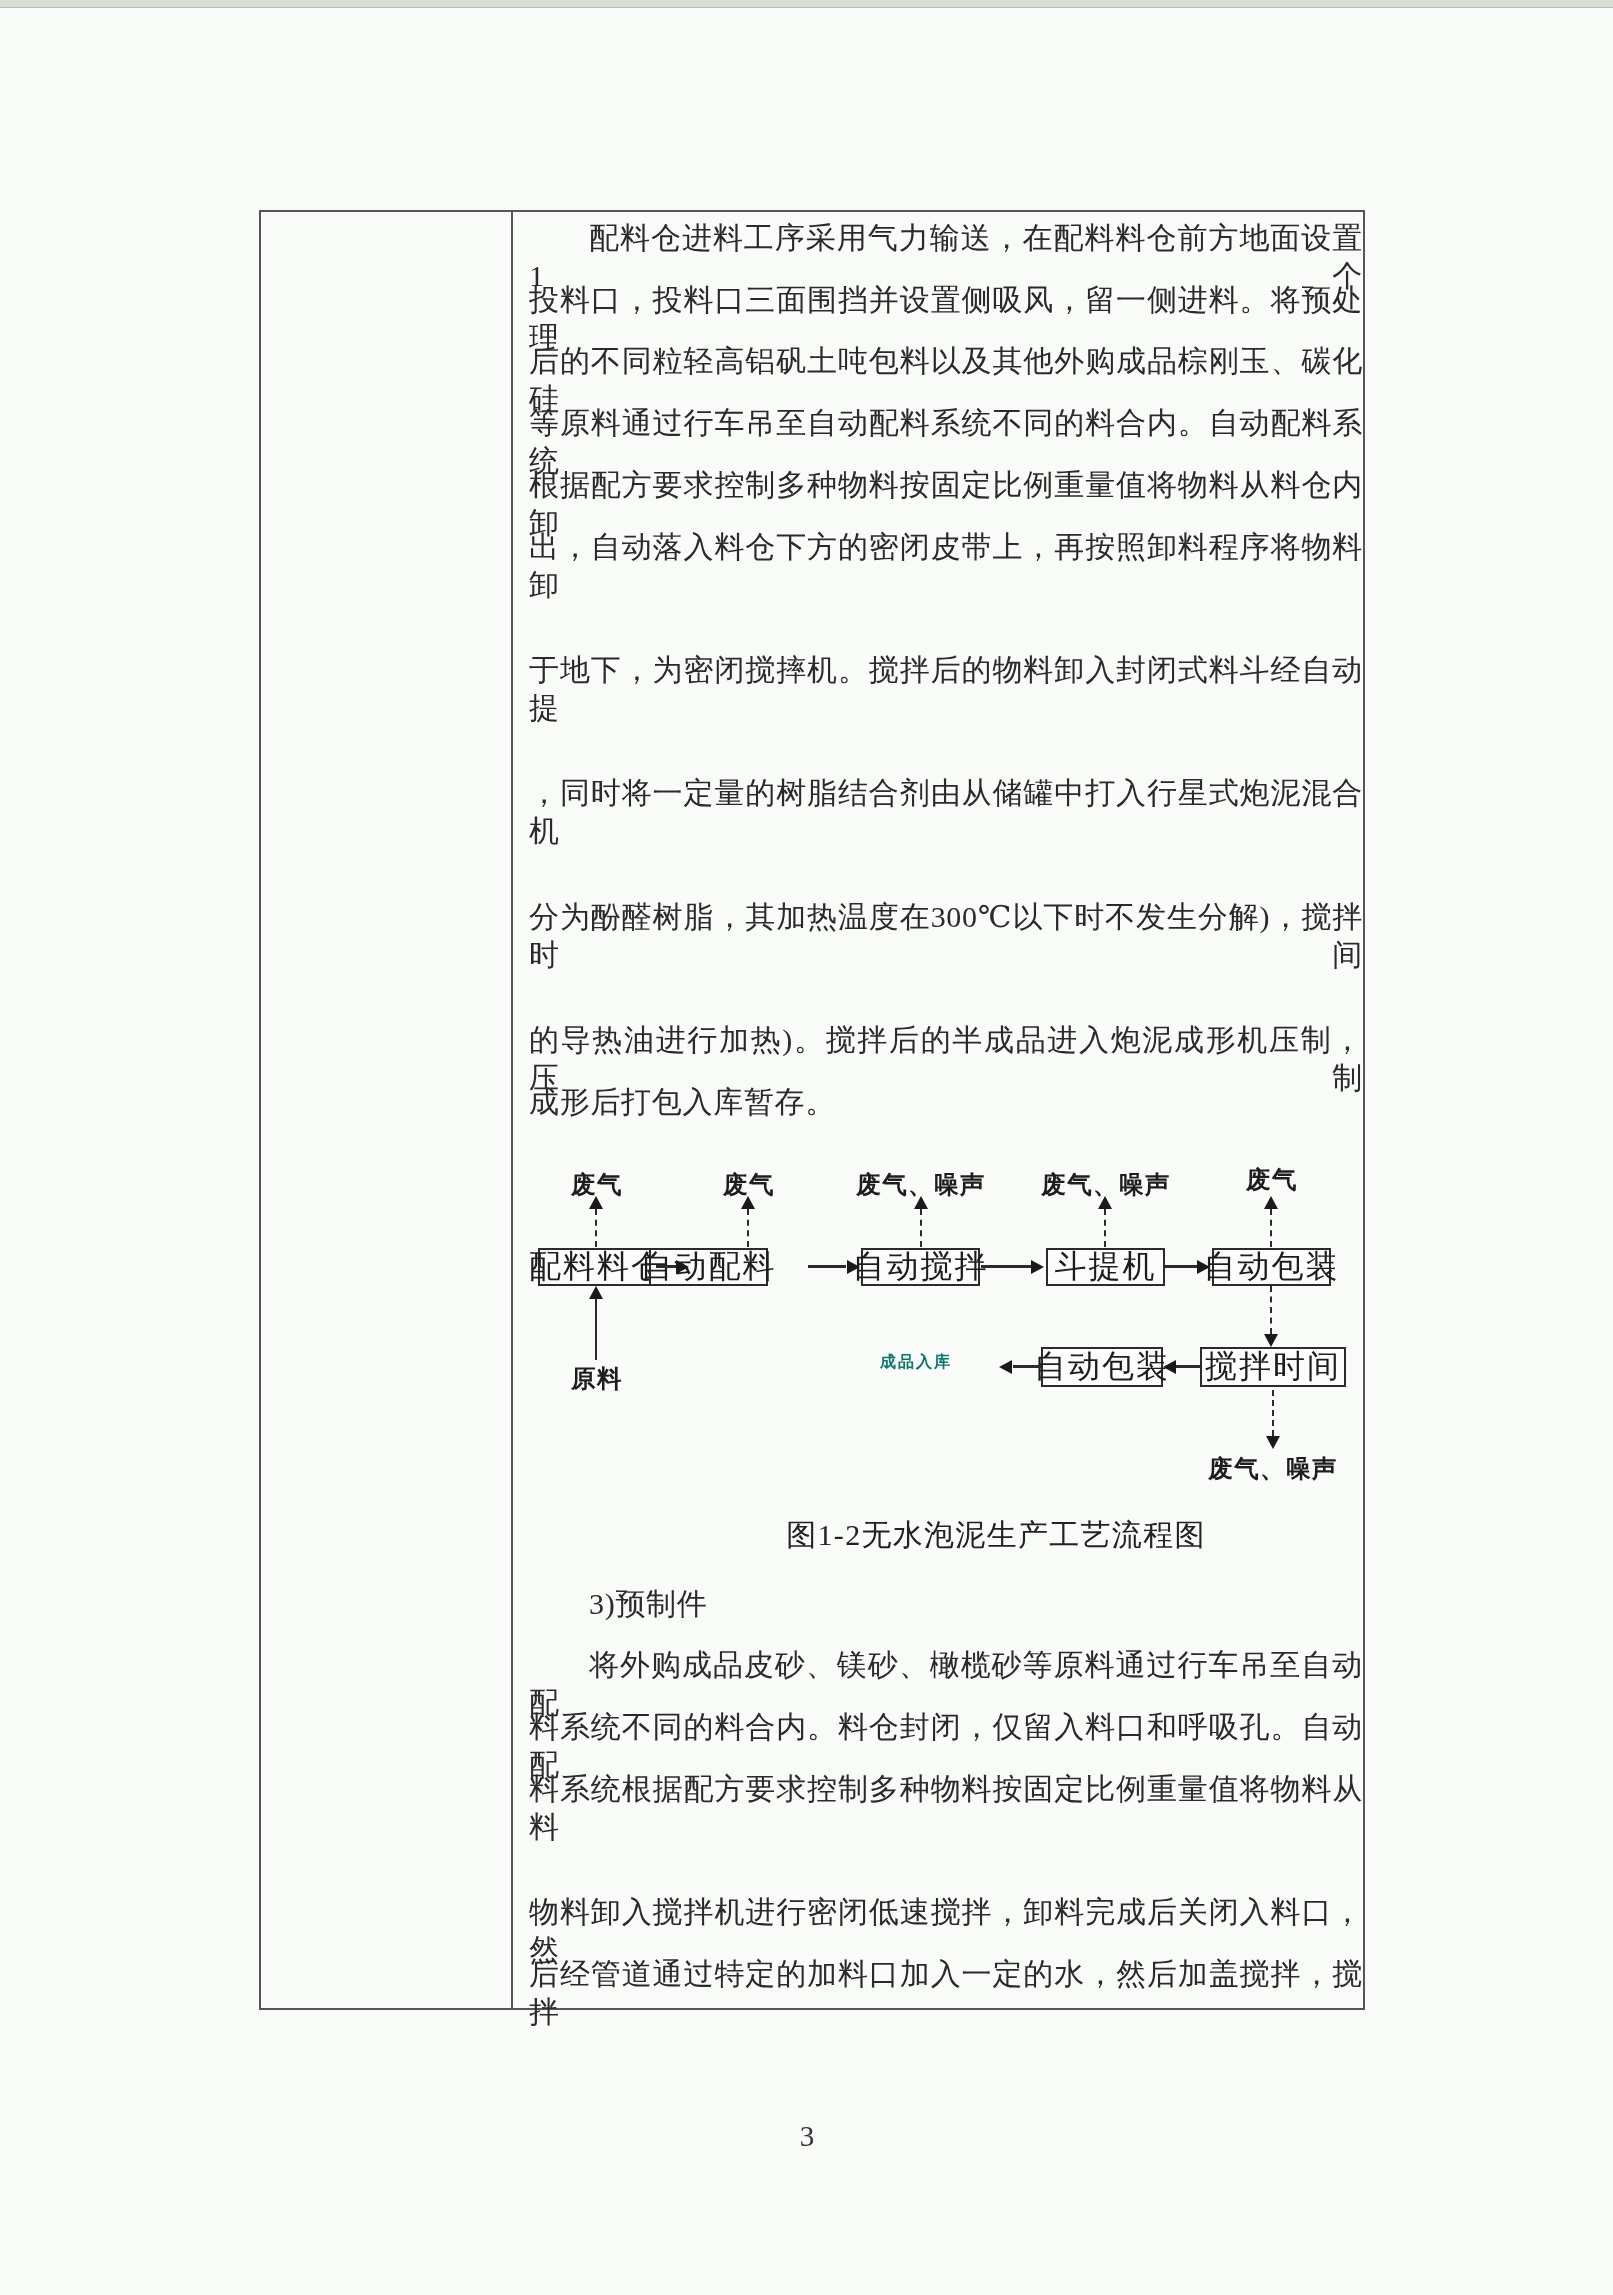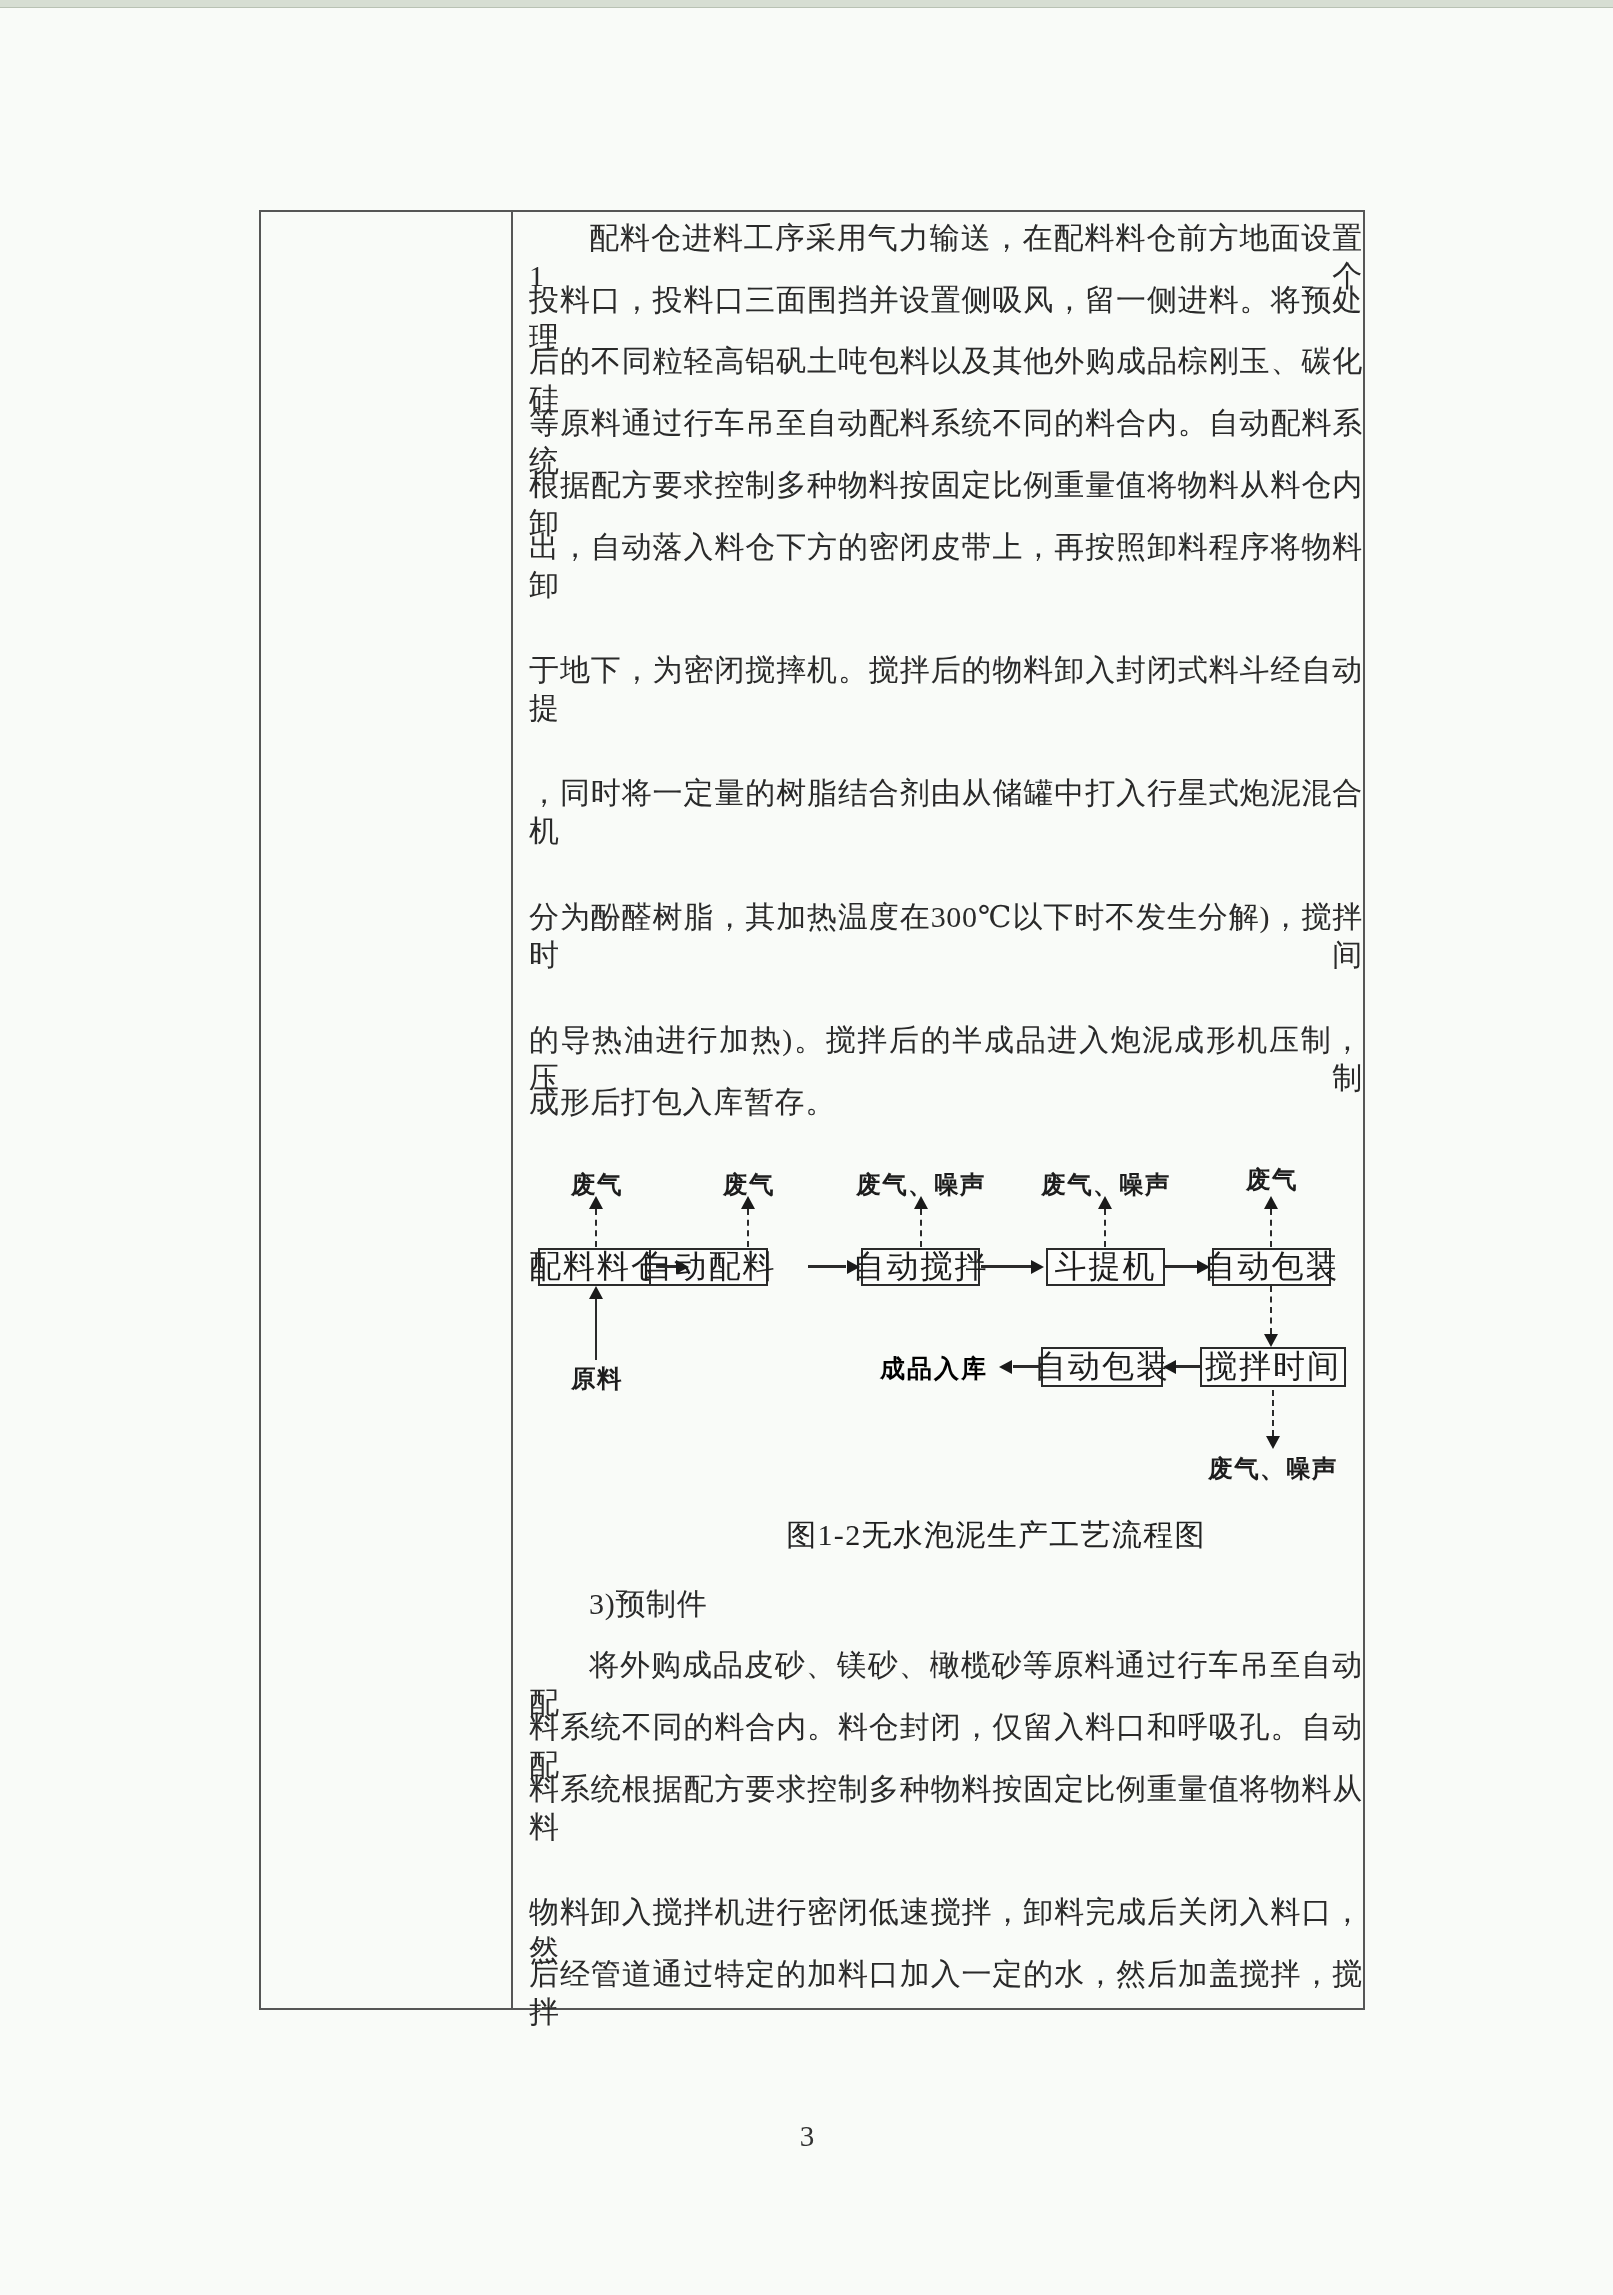--- a/index.html
+++ b/index.html
@@ -36,21 +36,21 @@
     display:flex; align-items:center; justify-content:center;
     font-family:"Liberation Sans","DejaVu Sans",sans-serif;
     font-weight:normal; font-size:32px; letter-spacing:2px; color:#1d1d1d;
     white-space:nowrap; }
   .flabel { position:absolute; transform:translateX(-50%);
     font-family:"Liberation Sans","DejaVu Sans",sans-serif;
     font-weight:bold; font-size:24.6px; letter-spacing:1.3px; color:#1d1d1d;
     white-space:nowrap; }
   .ftext { position:absolute;
     font-family:"Liberation Sans","DejaVu Sans",sans-serif;
-    font-weight:bold; font-size:25px; letter-spacing:2px; color:#000000;
+    font-weight:bold; font-size:16px; letter-spacing:2px; color:#0f766e;
     white-space:nowrap; }
   .vdash  { position:absolute; width:0; border-left:2.7px dashed #2b2b2b; }
   .vsolid { position:absolute; width:0; border-left:2.7px solid #2b2b2b; }
   .hline  { position:absolute; height:0; border-top:3.3px solid #2b2b2b; }
   .tri-up, .tri-down, .tri-left, .tri-right { position:absolute; width:0; height:0; }
   .tri-up    { border-left:7.3px solid transparent; border-right:7.3px solid transparent;
                border-bottom:13.3px solid #1a1a1a; }
   .tri-down  { border-left:7.3px solid transparent; border-right:7.3px solid transparent;
                border-top:13.3px solid #1a1a1a; }
   .tri-left  { border-top:7.3px solid transparent; border-bottom:7.3px solid transparent;

